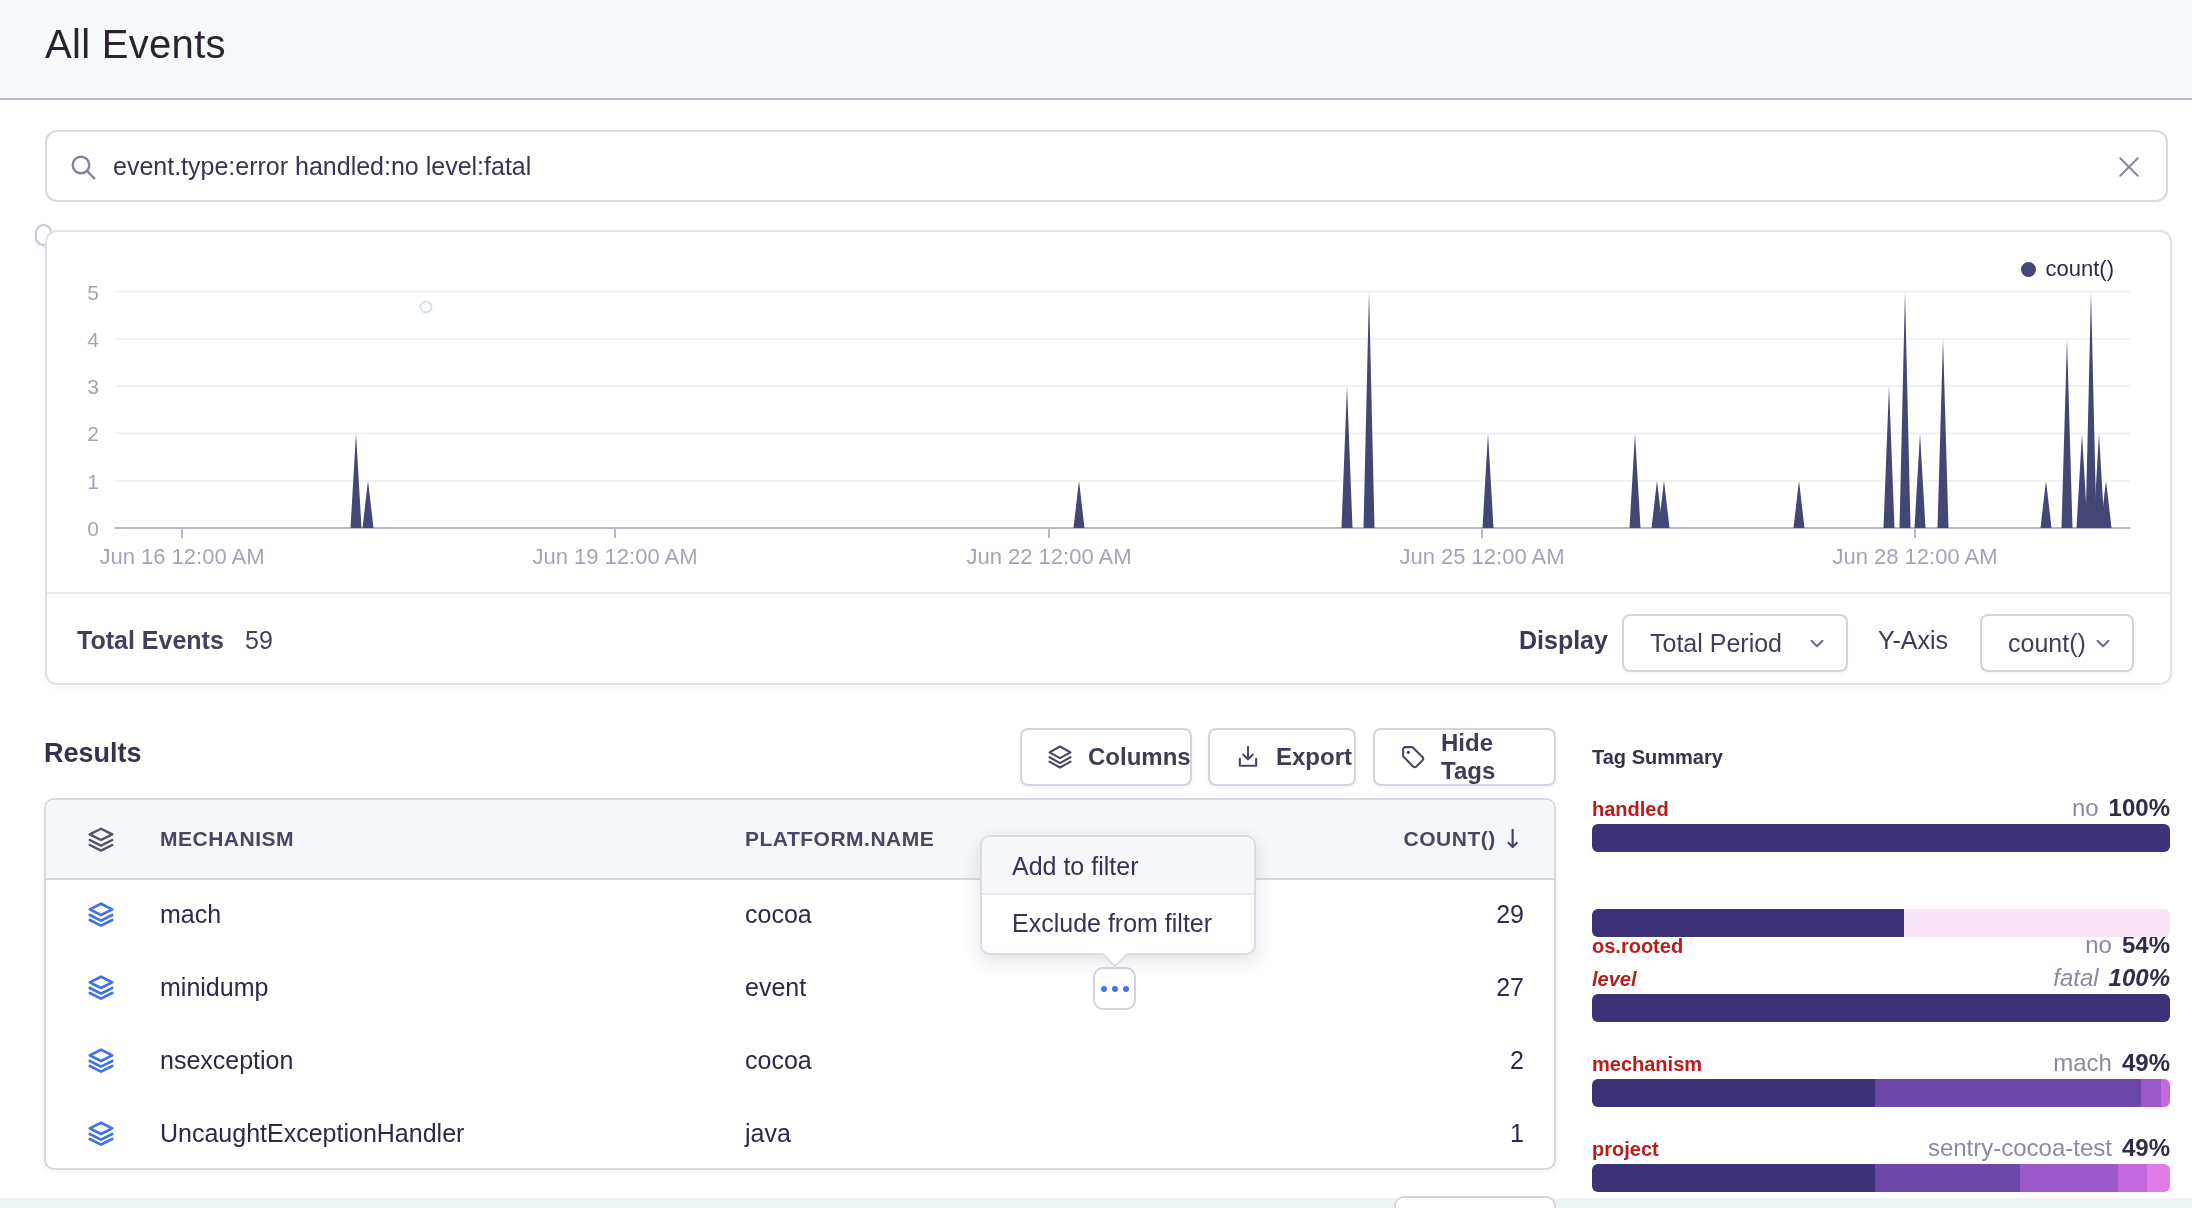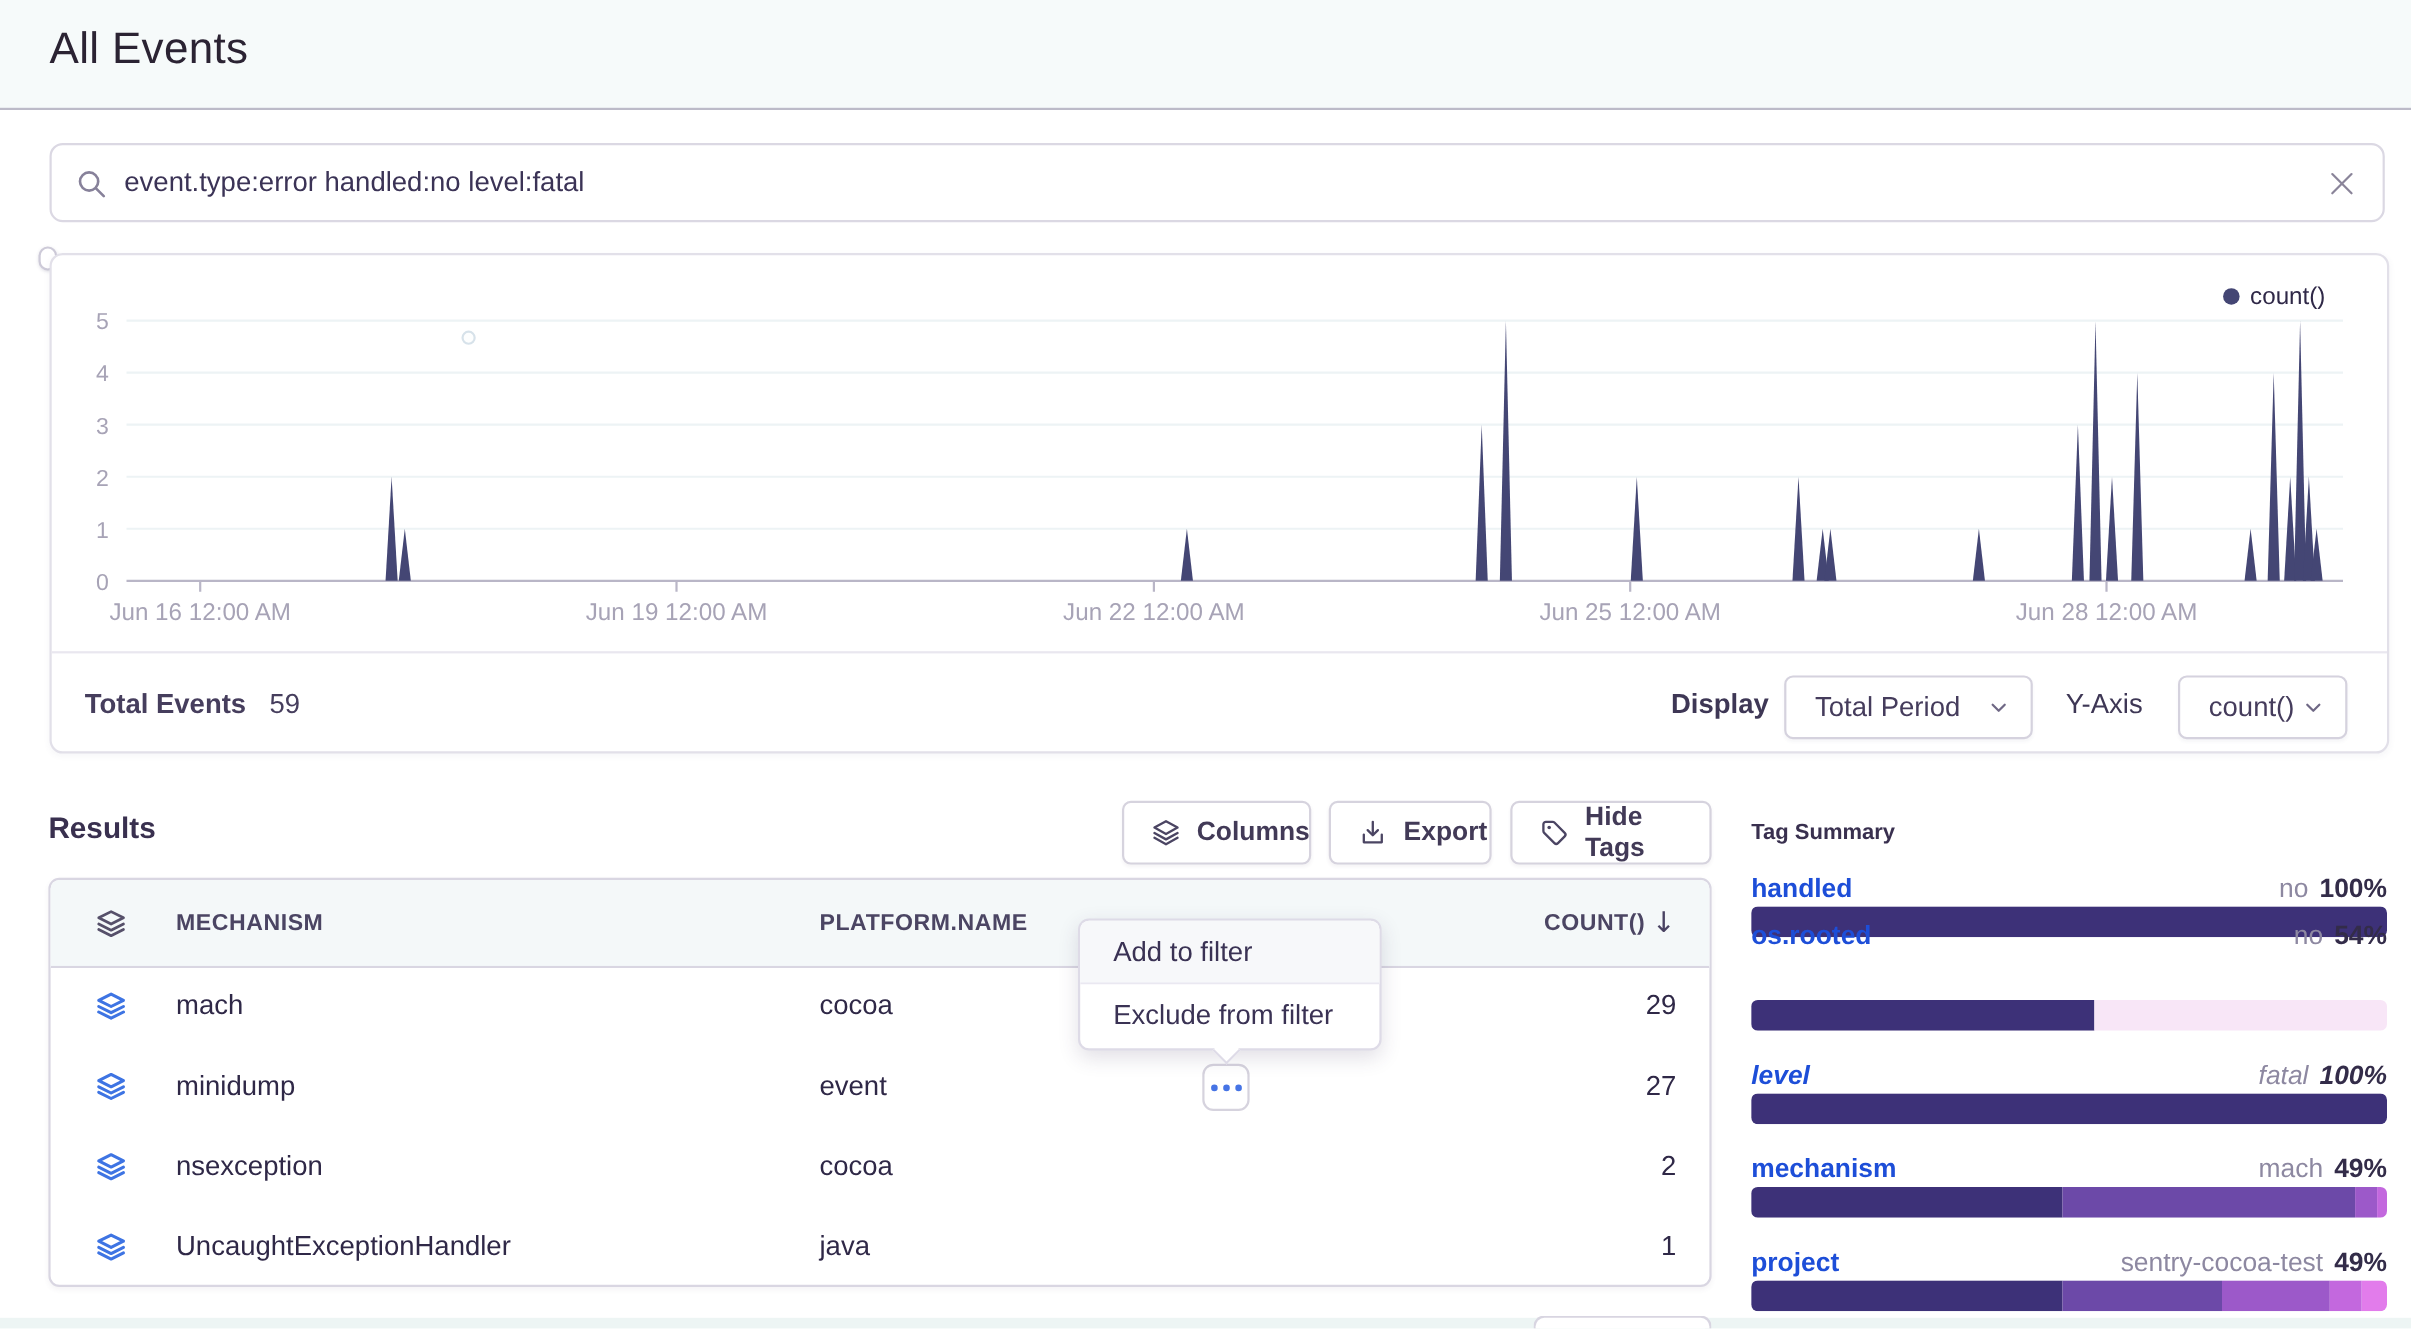--- a/index.html
+++ b/index.html
@@ -82,21 +82,21 @@
   .popup-item-2{height:56px;line-height:56px;padding-left:30px;font-size:25px;color:#3a3254;cursor:pointer;}
   .popup-tail{position:absolute;left:1106px;top:946px;width:16px;height:16px;background:#fff;
               border-right:2px solid #dedbe7;border-bottom:2px solid #dedbe7;transform:rotate(45deg);z-index:21;}
   .dots-btn{position:absolute;left:1093px;top:967px;width:43px;height:43px;background:#fff;
             border:2px solid #d6d3de;border-radius:10px;box-sizing:border-box;z-index:10;
             display:flex;align-items:center;justify-content:center;gap:5px;cursor:pointer;}
   .dots-btn .dot{width:6px;height:6px;border-radius:50%;background:#4674e5;}
 
   
   .tag-label-row{position:absolute;left:1592px;width:578px;display:flex;justify-content:space-between;align-items:baseline;}
-  .tag-name{font-size:24px;font-weight:bold;color:#1d4ed8;}
+  .tag-name{font-size:20px;font-weight:bold;color:#b91c1c;}
   .tag-valwrap{display:flex;align-items:baseline;gap:10px;}
   .tag-value{font-size:24px;color:#8d88a1;}
   .tag-pct{font-size:24px;font-weight:bold;color:#332c49;}
   .tag-bar{position:absolute;left:1592px;width:578px;height:28px;border-radius:6px;overflow:hidden;
            display:flex;cursor:pointer;}
   .tag-bar > div{height:100%;}
 
   
   .footer-strip{position:absolute;left:0;top:1198px;width:2192px;height:10px;background:#edf5f4;}
   .pagination-sliver{position:absolute;left:1394px;top:1196px;width:162px;height:12px;background:#fff;
@@ -325,21 +325,21 @@
     <span class="tag-name">handled</span>
     <span class="tag-valwrap">
         <span class="tag-value">no</span>
         <span class="tag-pct">100%</span>
       </span>
   </div>
   <div class="tag-bar" style="top:824px;">
       <div style="width: 100%; background: rgb(61, 49, 120);"></div>
     </div>
 
-  <div class="tag-label-row" style="top:837px;gap:38px;">
+  <div class="tag-label-row" style="top:931px;gap:38px;">
     <span class="tag-name">os.rooted</span>
     <span class="tag-valwrap">
         <span class="tag-value">no</span>
         <span class="tag-pct">54%</span>
       </span>
   </div>
   <div class="tag-bar" style="top:909px;">
       <div style="width: 54%; background: rgb(61, 49, 120);"></div>
       <div style="width: 46%; background: rgb(248, 230, 247);"></div>
     </div>

